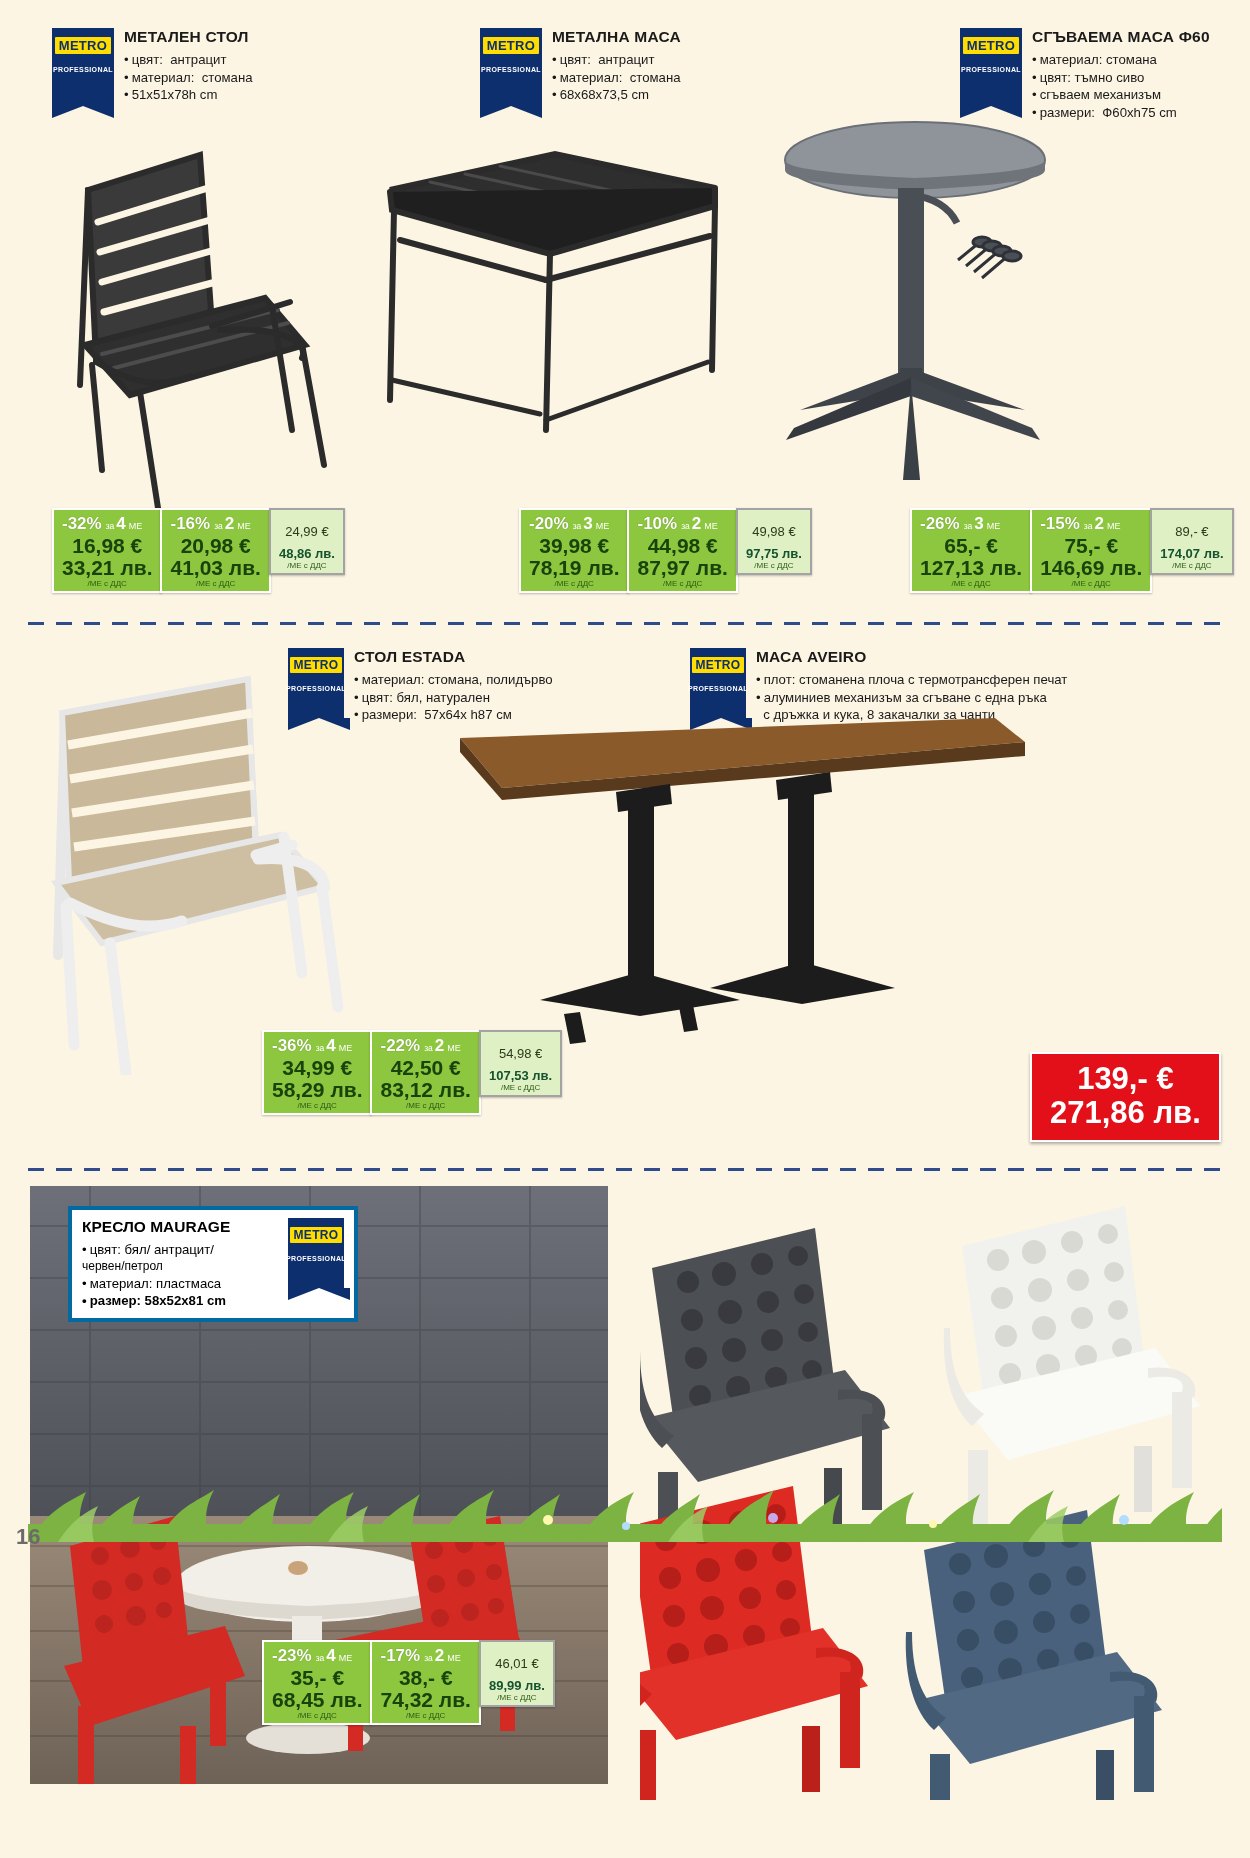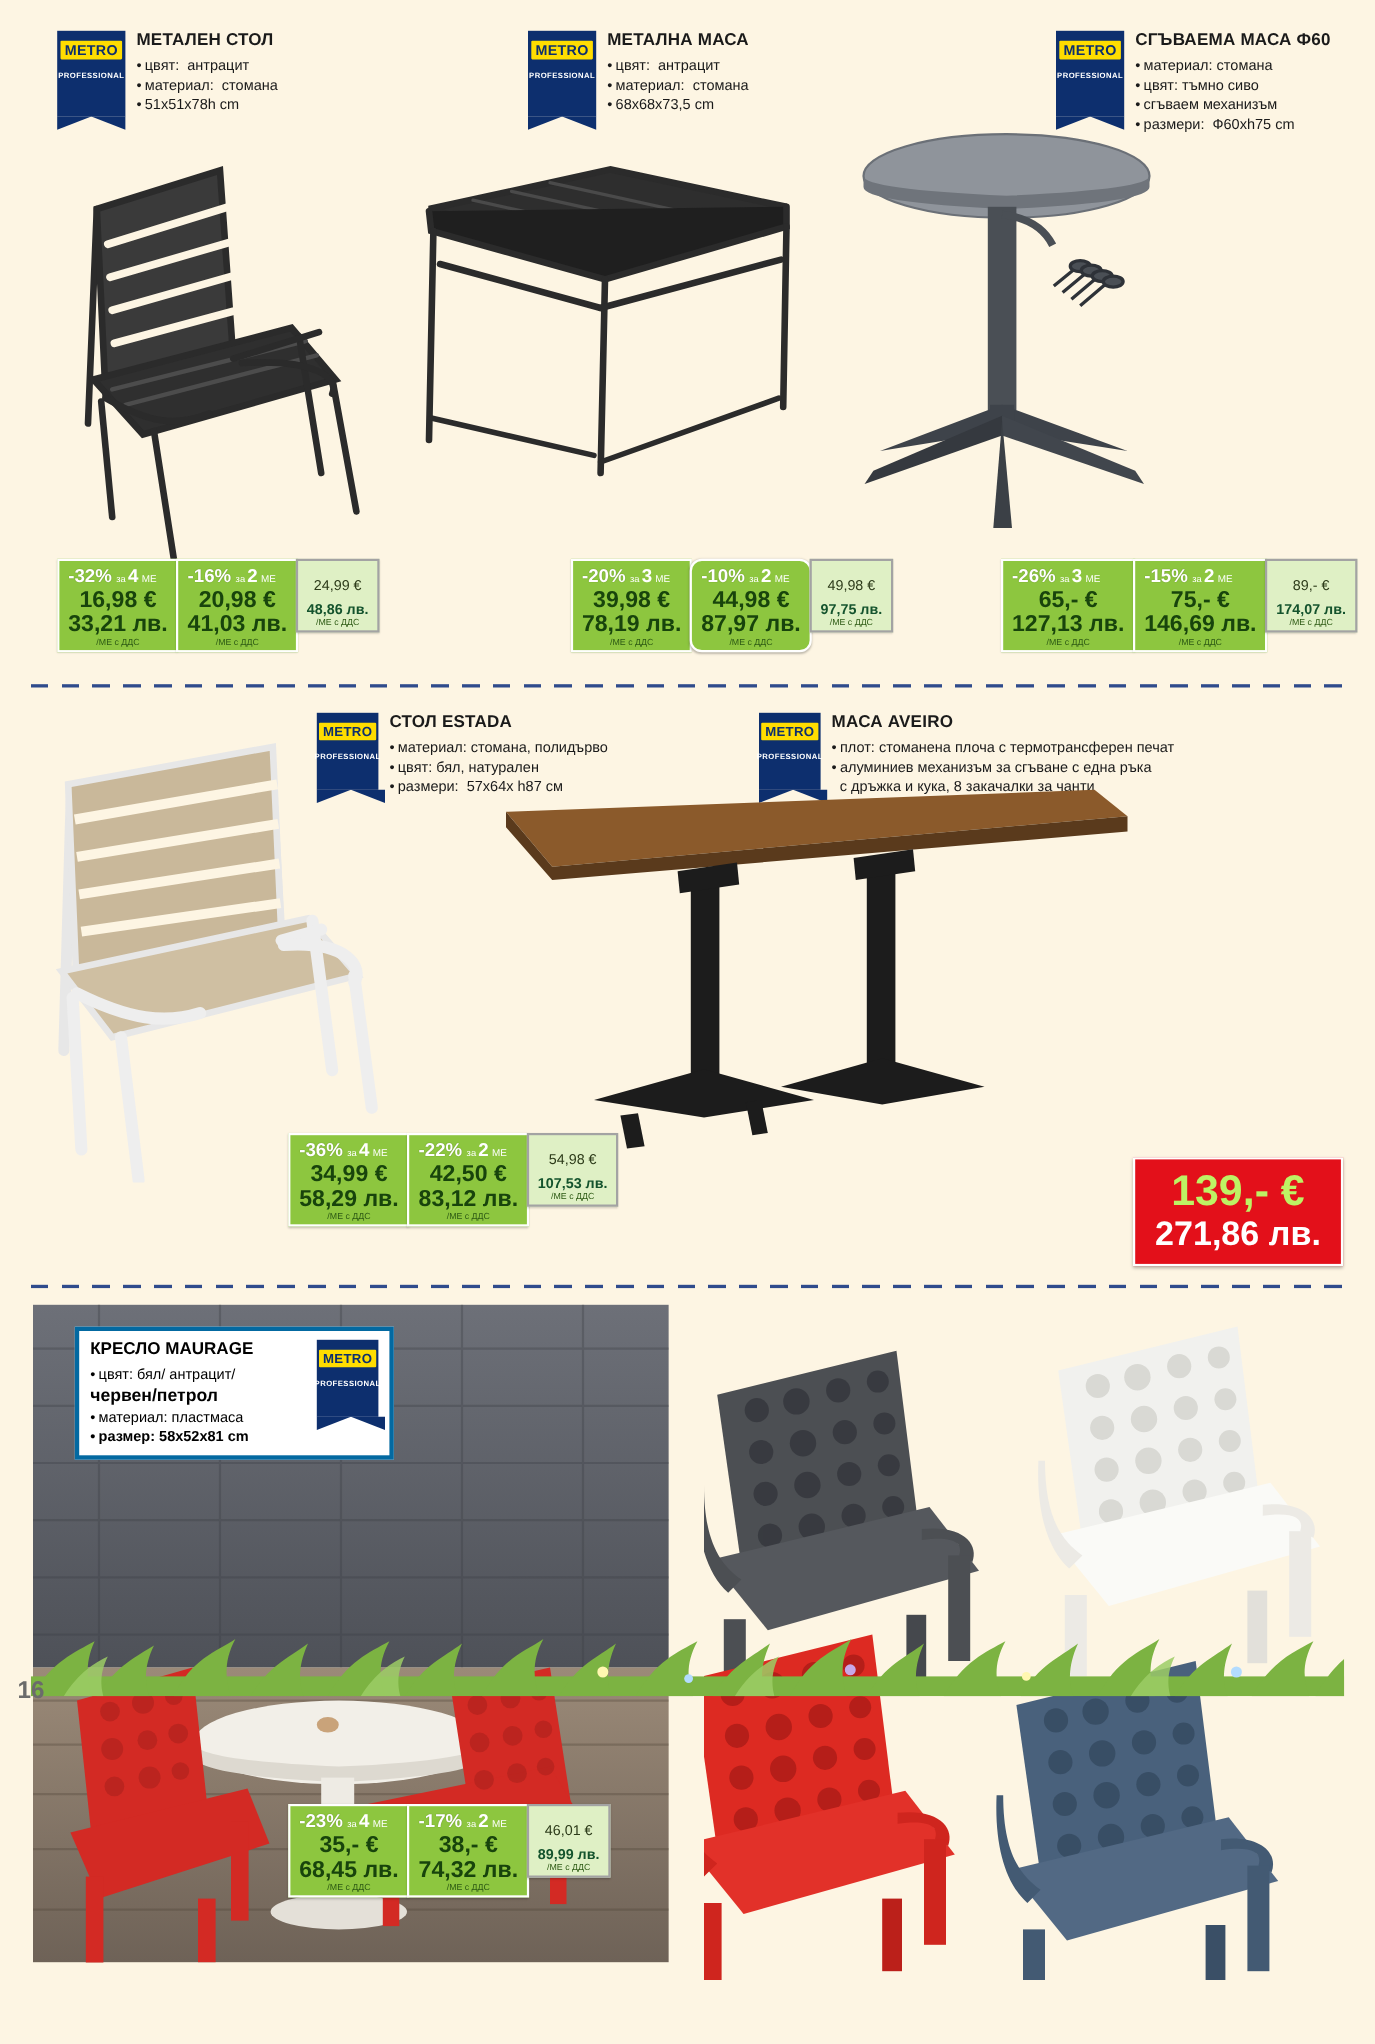--- a/index.html
+++ b/index.html
@@ -87,21 +87,21 @@
   }
   .ptag.old .oeur { font-size:13px; color:#2d3b1a; font-weight:normal;}
   .ptag.old .obgn { font-size:13px; color:#14532d; font-weight:bold; margin-top:7px;}
   .ptag.old .vat { font-size:8px; }
 
   .ptag-red {
     background:#e3101a; border:2px solid #fff; color:#fff;
     padding:8px 18px 10px 18px; text-align:center;
     box-shadow:0 2px 3px rgba(0,0,0,.3);
   }
-  .ptag-red .eur { font-size:39px; font-weight:bold; color:#bef264; line-height:1.1;}
+  .ptag-red .eur { font-size:31px; font-weight:bold; color:#ffffff; line-height:1.1;}
   .ptag-red .bgn { font-size:31px; font-weight:bold; color:#fff; line-height:1.1;}
 
   
   .dashline {
     position:absolute; left:28px; right:28px; height:3px;
     background-image:repeating-linear-gradient(to right,#2f4b8c 0 16px, transparent 16px 28px);
   }
 
   
   .pagenum {
@@ -265,21 +265,21 @@
       <div class="row1">
         <span class="disc">-20%</span>
         <span class="za">за</span>
         <span class="qty">3</span>
         <span class="me">МЕ</span>
       </div>
       <div class="eur">39,98 €</div>
       <div class="bgn">78,19 лв.</div>
       <div class="vat">/МЕ с ДДС</div>
     </div>
-    <div class="ptag" style="margin-left:-2px;border-radius:11px;">
+    <div class="ptag" style="margin-left:-2px;">
       <div class="row1">
         <span class="disc">-10%</span>
         <span class="za">за</span>
         <span class="qty">2</span>
         <span class="me">МЕ</span>
       </div>
       <div class="eur">44,98 €</div>
       <div class="bgn">87,97 лв.</div>
       <div class="vat">/МЕ с ДДС</div>
     </div>
@@ -491,21 +491,21 @@
     </g>
 
     <ellipse cx="268" cy="382" rx="10" ry="7" fill="#c9a37a"></ellipse>
   </svg>
 
   <div class="infobox" style="left:68px;top:1206px;width:290px;">
     <div class="txt" style="flex:1;">
       <h3 style="margin:0 0 5px 0;font-size:15.5px;font-weight:bold;">КРЕСЛО MAURAGE</h3>
       <ul style="margin:0;padding:0;list-style:none;">
         <li style="font-size:13.2px;line-height:1.33;"><span style="margin-right:3px;">•</span><span>цвят:  бял/ антрацит/</span></li>
-        <li style="font-size:16px;line-height:1.33;font-weight:bold;">червен/петрол</li>
+        <li style="font-size:12px;line-height:1.33;">червен/петрол</li>
         <li style="font-size:13.2px;line-height:1.33;"><span style="margin-right:3px;">•</span><span>материал: пластмаса</span></li>
         <li style="font-size:13.2px;line-height:1.33;font-weight:bold;"><span style="margin-right:3px;">•</span><span>размер:  58x52x81 cm</span></li>
       </ul>
     </div>
     <div class="metro-badge small">
       <span class="mw">METRO</span>
       <span class="pw">PROFESSIONAL</span>
     </div>
   </div>
 

